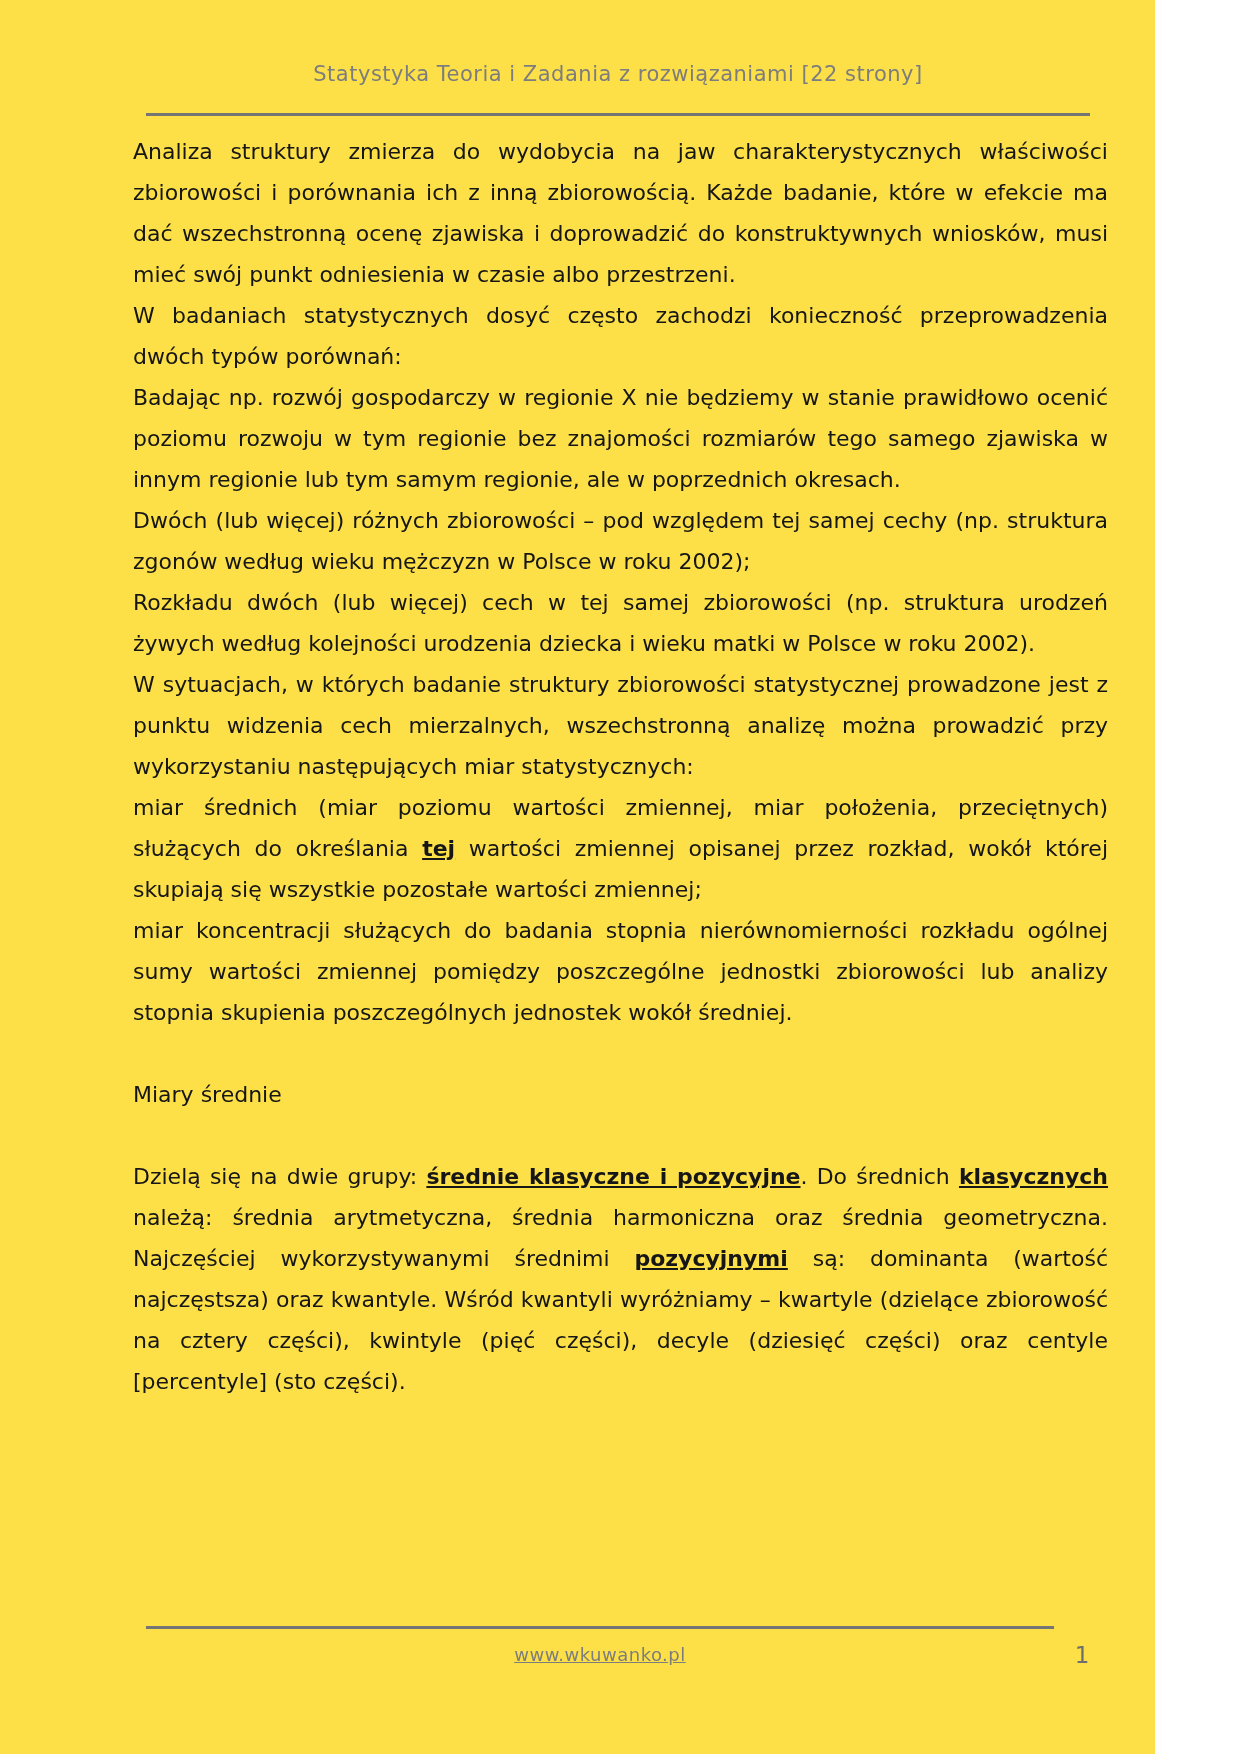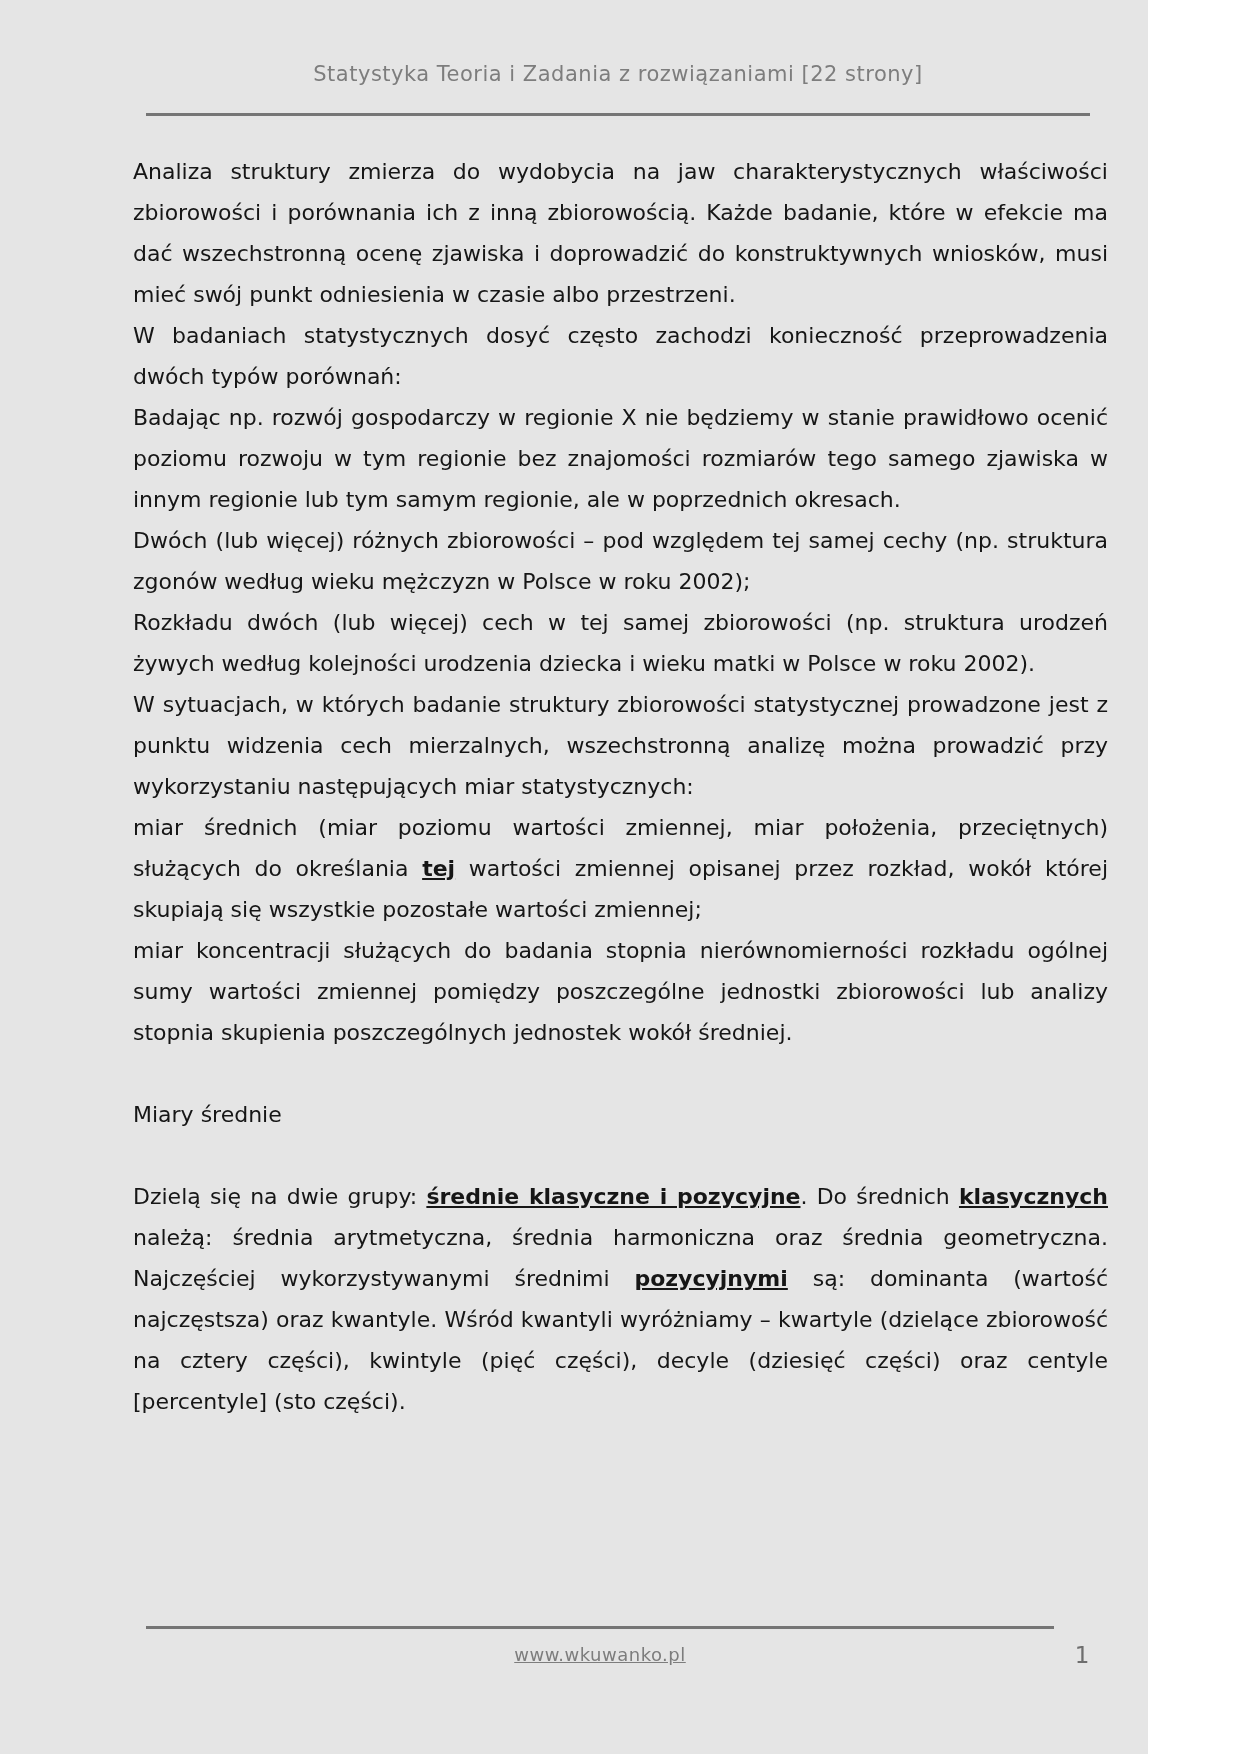--- a/index.html
+++ b/index.html
@@ -1,39 +1,39 @@
 <!DOCTYPE html>
 <html lang="pl"><head>
 <meta charset="utf-8">
 <style>
   html,body{margin:0;padding:0;background:#ffffff;}
   .page{
     position:relative;
     width:1148px;height:1754px;
-    background:#e5e5e5;
+    background:#fde047;
     font-family:"DejaVu Sans",sans-serif;
     overflow:hidden;
+    padding-left:7px;
   }
   .header-title{
     position:absolute;top:62px;left:146px;width:944px;
     text-align:center;
     font-size:21px;letter-spacing:0.5px;
     color:#7d7d7d;
   }
   .rule{
     position:absolute;height:3px;background:#757575;
   }
   .rule-header{top:113px;left:146px;width:944px;}
   .rule-footer{top:1626px;left:146px;width:908px;}
   .doc-body{
     position:absolute;top:131px;left:133px;width:975px;
     font-size:22px;line-height:41px;
     color:#161616;
     text-align:justify;
-    margin-top:20px;
   }
   .doc-body p{margin:0;padding:0;}
   .doc-body p.blank{height:41px;}
   .b{font-weight:bold;text-decoration:underline;}
   .footer-link-row{
     position:absolute;top:1644px;left:146px;width:908px;
     text-align:center;
   }
   .footer-link{
     font-size:18px;color:#7d7d7d;

